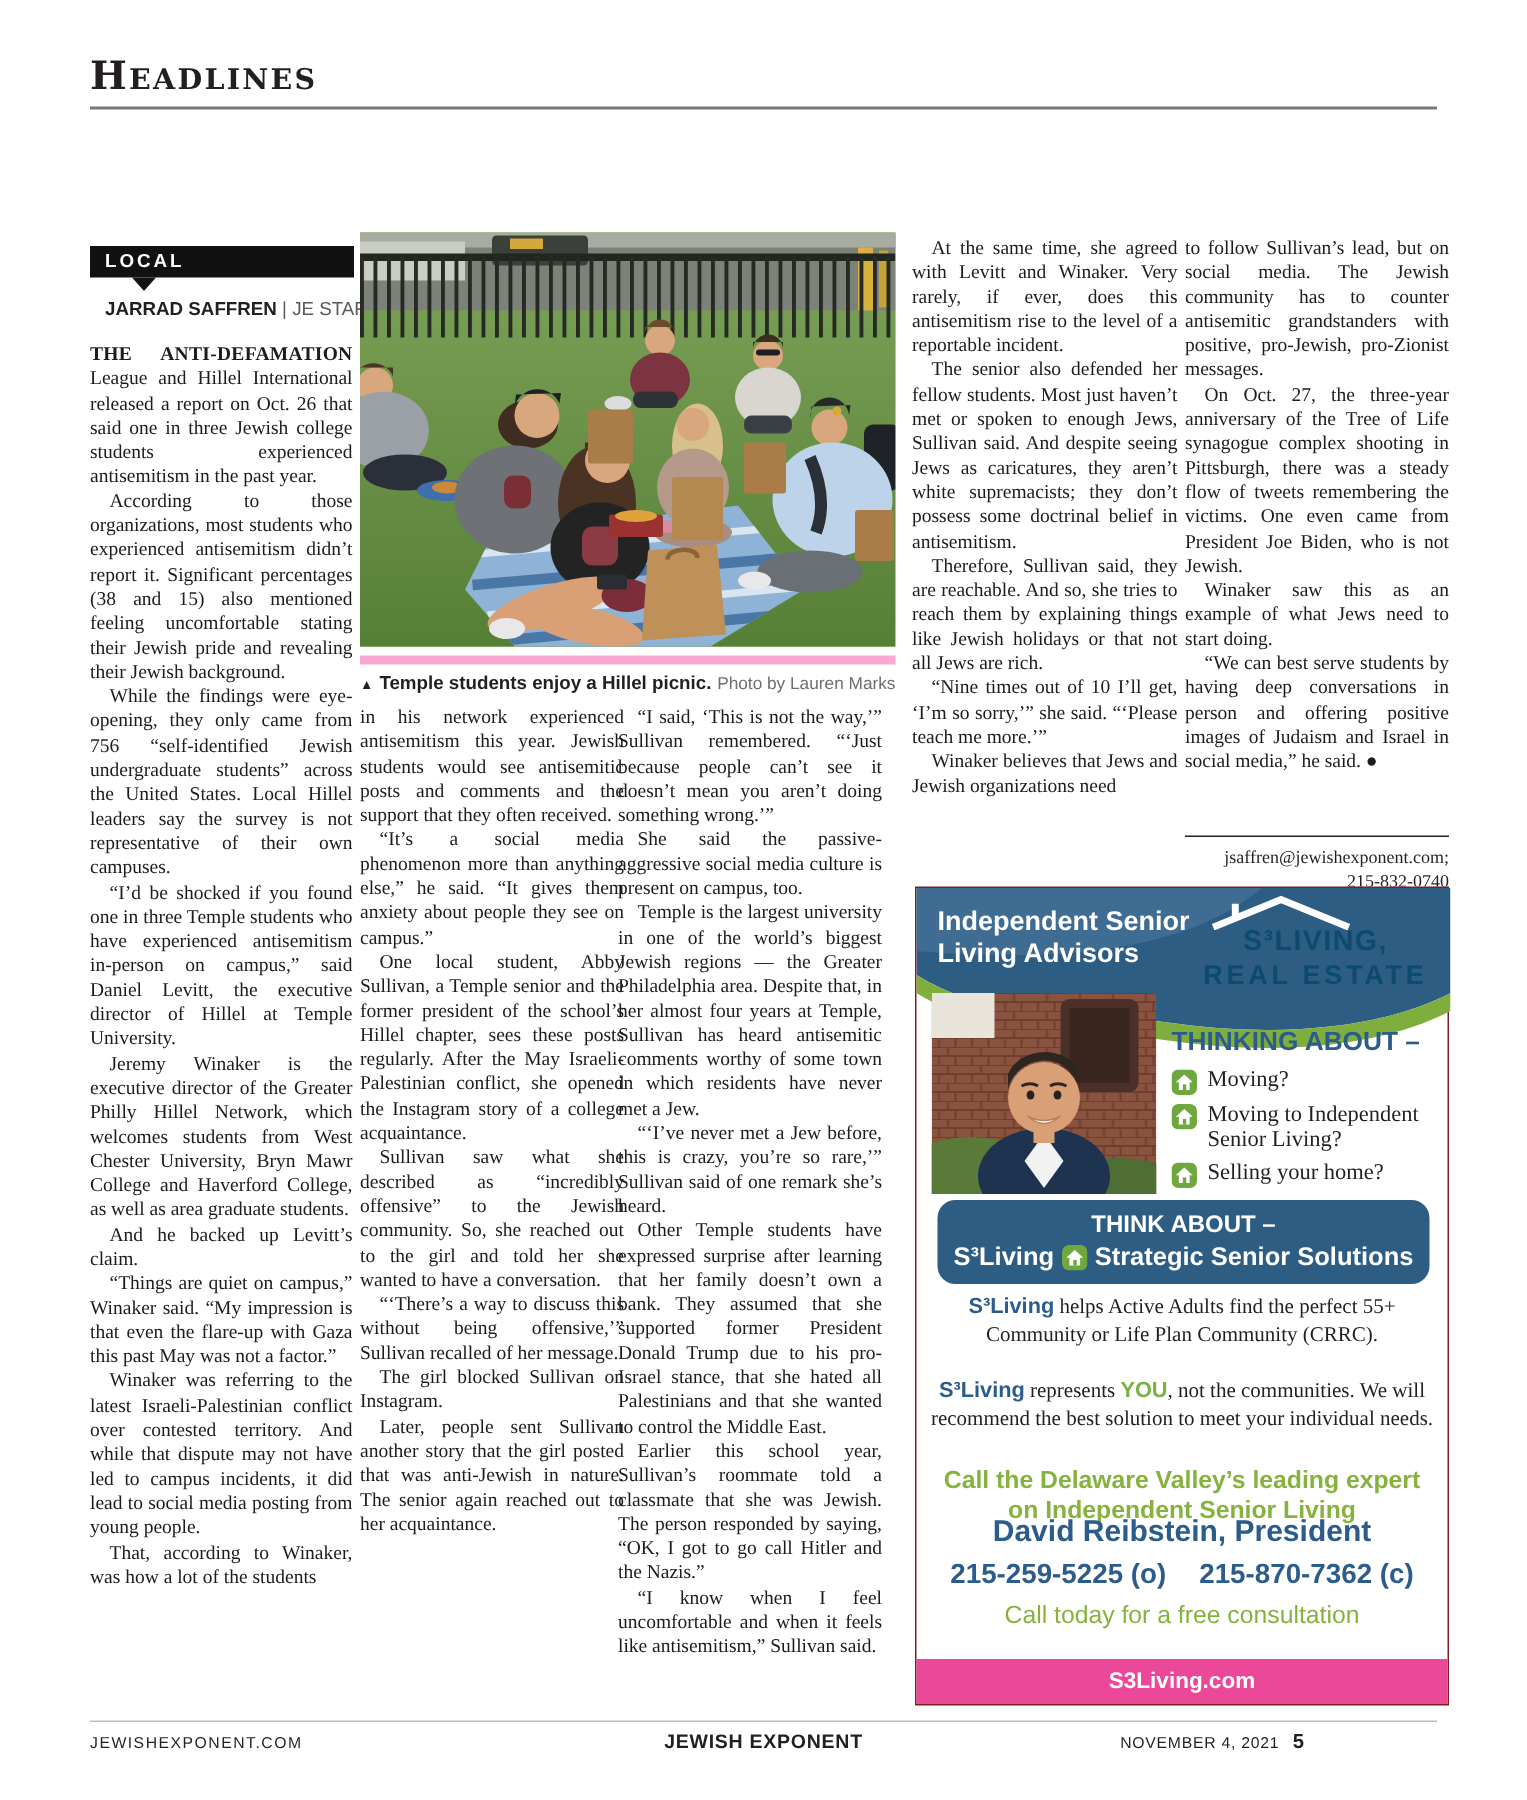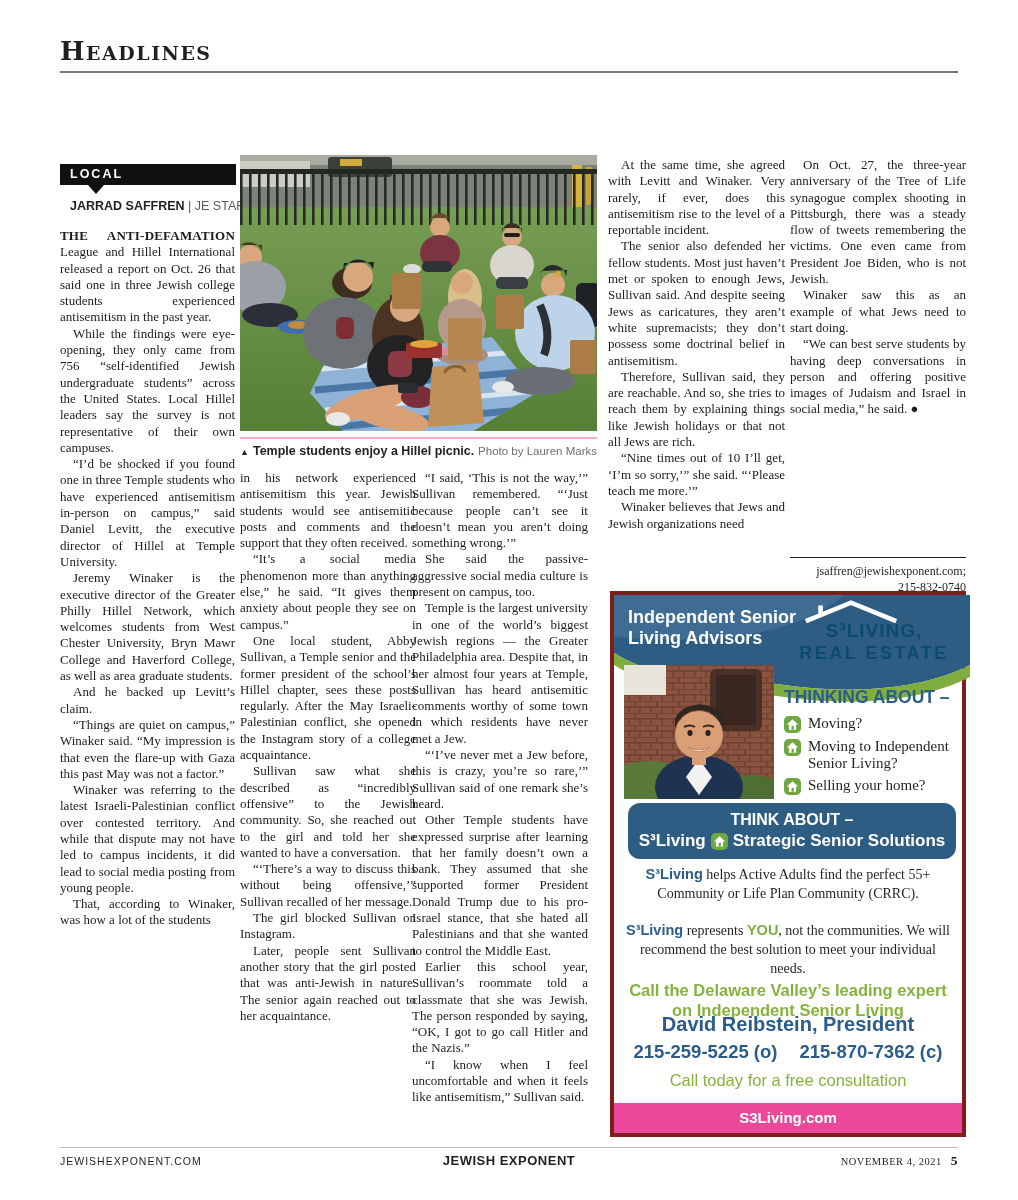--- a/index.html
+++ b/index.html
@@ -36,30 +36,30 @@
   #col2{left:240px;top:470px;width:176px;}
   #col3{left:412px;top:470px;width:176px;}
   #col4{left:608px;top:157px;width:177px;}
   #col5{left:790px;top:157px;width:176px;}
   .contact{margin-top:9px;border-top:1px solid #231f20;padding-top:5px;
            font-family:Liberation Serif, serif;font-size:12px;line-height:16px;
            color:#231f20;text-align:right;text-indent:0;}
 
   
   .photo{position:absolute;left:240px;top:155px;width:357px;height:276px;overflow:hidden;background:#6f9c4e;}
-  .caption{position:absolute;left:240px;top:437px;width:357px;border-top:2px solid #f9a8d4;
+  .caption{position:absolute;left:240px;top:437px;width:357px;border-top:6px solid #f9a8d4;
            padding-top:5px;display:flex;justify-content:space-between;align-items:baseline;
            font-family:"Liberation Sans",sans-serif;}
   .caption .cap-text{font-weight:bold;font-size:12.5px;color:#231f20;}
   .caption .cap-arrow{font-size:9px;margin-right:4px;}
   .caption .credit{font-size:11.5px;color:#6d6e71;}
 
   
   .ad{position:absolute;left:610px;top:591px;width:356px;height:546px;background:#fff;
-      border:4px solid #7f1d1d;box-sizing:border-box;font-family:"Liberation Sans",sans-serif;}
+      border:1px solid #7f1d1d;box-sizing:border-box;font-family:"Liberation Sans",sans-serif;}
   .ad-header{position:absolute;left:0;top:0;width:100%;height:118px;}
   .ad-header svg{display:block;}
   .ad-title{position:absolute;left:14px;top:12px;color:#fff;font-weight:bold;font-size:18px;line-height:21px;}
   .ad-logo{position:absolute;right:10px;top:4px;width:156px;text-align:center;color:#0c4a6e;}
   .ad-logo .logo-name{font-weight:bold;font-size:19px;letter-spacing:1px;margin-top:-3px;}
   .ad-logo .logo-sub{font-weight:bold;font-size:18px;letter-spacing:2.5px;margin-top:1px;}
   .ad-man{position:absolute;left:10px;top:70px;width:150px;height:134px;overflow:hidden;}
   .ad-thinking{position:absolute;left:170px;top:92px;width:180px;}
   .thinking-title{color:#2b5c8c;font-weight:bold;font-size:17.5px;margin-bottom:7px;}
   .bullet{display:flex;gap:7px;margin-bottom:5px;font-family:"Liberation Serif",serif;
@@ -85,21 +85,21 @@
   .ad-green2{position:absolute;left:0;right:0;top:476px;text-align:center;color:#85b33d;font-size:16.5px;}
   .ad-site{position:absolute;left:0;right:0;bottom:0;height:30px;background:#ec4899;color:#fff;
            font-weight:bold;font-size:15px;text-align:center;line-height:30px;}
 
   
   .footer-rule{position:absolute;left:60px;top:1147px;width:898px;height:1px;background:#bcbec0;}
   .footer{position:absolute;left:60px;top:1153px;width:898px;display:flex;align-items:baseline;
           font-family:"Liberation Sans",sans-serif;color:#231f20;}
   .footer .f-left{flex:1;font-size:10.5px;letter-spacing:1px;}
   .footer .f-center{flex:1;text-align:center;font-weight:bold;font-size:13px;letter-spacing:0.5px;}
-  .footer .f-right{flex:1;text-align:right;font-size:10.5px;letter-spacing:0.5px;font-family:Liberation Serif, serif;}
+  .footer .f-right{flex:1;text-align:center;font-size:10.5px;letter-spacing:0.5px;}
   .footer .f-page{font-weight:bold;font-size:13.5px;margin-left:9px;}
 </style>
 </head>
 <body>
 
 <div class="page">
 
   <div class="masthead"><span class="cap">H</span><span>EADLINES</span></div>
   <div class="masthead-rule"></div>
 
@@ -206,20 +206,21 @@
       <rect x="158" y="228" width="20" height="10" rx="2" fill="#2a2d31"></rect>
     </svg>
   </div>
   <div class="caption">
     <span class="cap-text"><span class="cap-arrow">▲</span><span>Temple students enjoy a Hillel picnic.</span></span>
     <span class="credit">Photo by Lauren Marks</span>
   </div>
 
   <div class="col" id="col1">
     <p class="lead"><strong>THE ANTI-DEFAMATION</strong> <span>League and Hillel International released a report on Oct. 26 that said one in three Jewish college students experienced antisemitism in the past year.</span></p>
+  <p>According to those organizations, most students who experienced antisemitism didn’t report it. Significant percentages (38 and 15) also mentioned feeling uncomfortable stating their Jewish pride and revealing their Jewish background.</p>
       <p>While the findings were eye-opening, they only came from 756 “self-identified Jewish undergraduate students” across the United States. Local Hillel leaders say the survey is not representative of their own campuses.</p>
       <p>“I’d be shocked if you found one in three Temple students who have experienced antisemitism in-person on campus,” said Daniel Levitt, the executive director of Hillel at Temple University.</p>
       <p>Jeremy Winaker is the executive director of the Greater Philly Hillel Network, which welcomes students from West Chester University, Bryn Mawr College and Haverford College, as well as area graduate students.</p>
       <p>And he backed up Levitt’s claim.</p>
       <p>“Things are quiet on campus,” Winaker said. “My impression is that even the flare-up with Gaza this past May was not a factor.”</p>
       <p>Winaker was referring to the latest Israeli-Palestinian conflict over contested territory. And while that dispute may not have led to campus incidents, it did lead to social media posting from young people.</p>
       <p>That, according to Winaker, was how a lot of the students</p>
     </div>
   <div class="col" id="col2">
       <p class="cont">in his network experienced antisemitism this year. Jewish students would see antisemitic posts and comments and the support that they often received.</p>
@@ -240,20 +241,21 @@
       <p>“I know when I feel uncomfortable and when it feels like antisemitism,” Sullivan said.</p>
     </div>
   <div class="col" id="col4">
       <p>At the same time, she agreed with Levitt and Winaker. Very rarely, if ever, does this antisemitism rise to the level of a reportable incident.</p>
       <p>The senior also defended her fellow students. Most just haven’t met or spoken to enough Jews, Sullivan said. And despite seeing Jews as caricatures, they aren’t white supremacists; they don’t possess some doctrinal belief in antisemitism.</p>
       <p>Therefore, Sullivan said, they are reachable. And so, she tries to reach them by explaining things like Jewish holidays or that not all Jews are rich.</p>
       <p>“Nine times out of 10 I’ll get, ‘I’m so sorry,’” she said. “‘Please teach me more.’”</p>
       <p>Winaker believes that Jews and Jewish organizations need</p>
     </div>
   <div class="col" id="col5">
+  <p class="cont">to follow Sullivan’s lead, but on social media. The Jewish community has to counter antisemitic grandstanders with positive, pro-Jewish, pro-Zionist messages.</p>
       <p>On Oct. 27, the three-year anniversary of the Tree of Life synagogue complex shooting in Pittsburgh, there was a steady flow of tweets remembering the victims. One even came from President Joe Biden, who is not Jewish.</p>
       <p>Winaker saw this as an example of what Jews need to start doing.</p>
       <p>“We can best serve students by having deep conversations in person and offering positive images of Judaism and Israel in social media,” he said. ●</p>
     </div>
   <div class="col" style="left:790px;top:548px;width:176px;">
     <div class="contact">
       <div>jsaffren@jewishexponent.com;</div>
       <div>215-832-0740</div>
     </div>
   </div>

